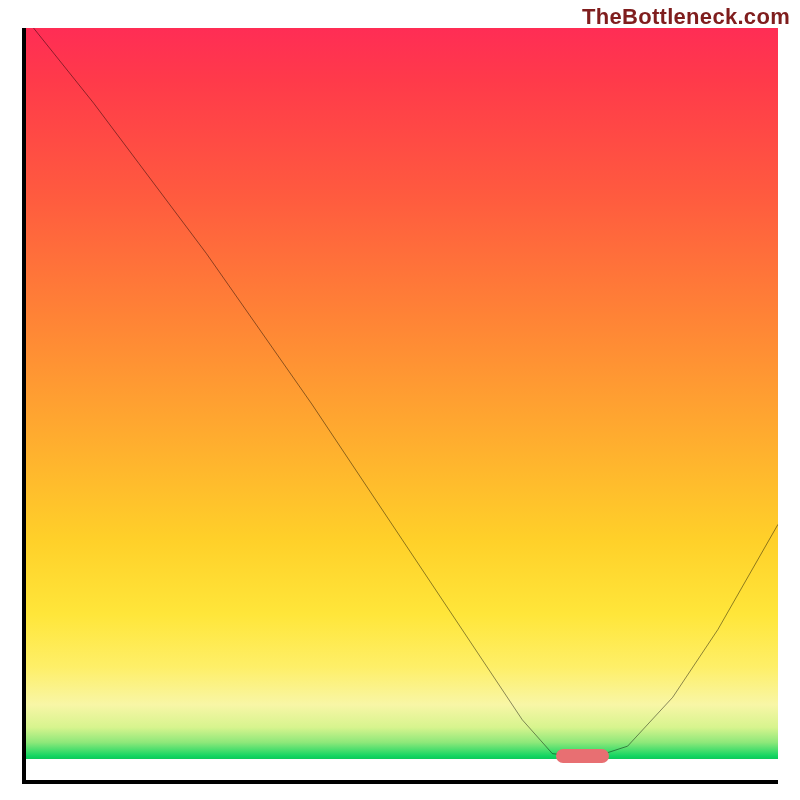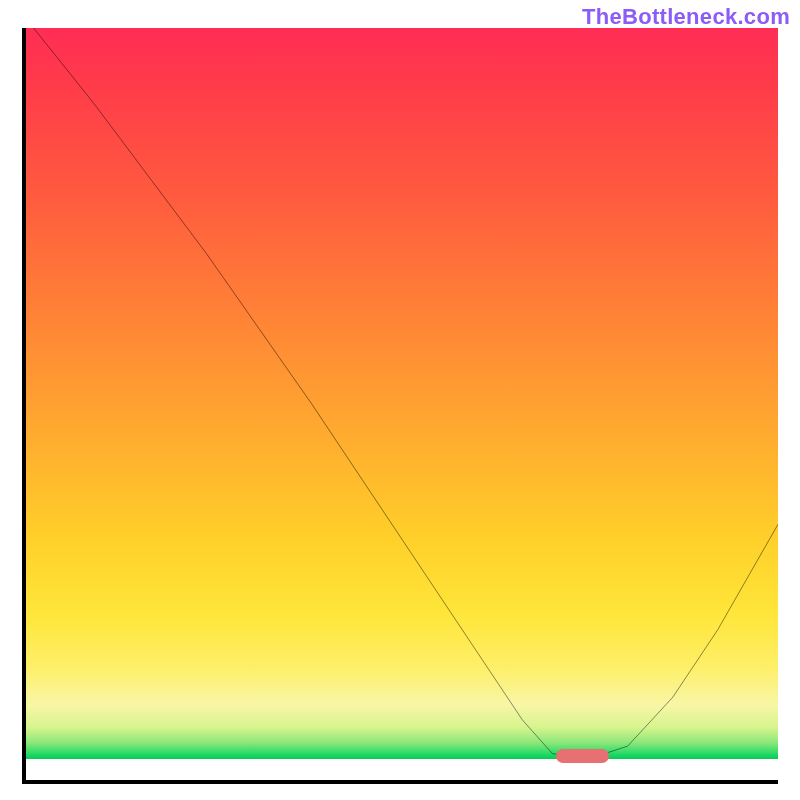--- a/index.html
+++ b/index.html
@@ -14,21 +14,21 @@
     position: relative;
     width: 800px;
     height: 800px;
   }
   .watermark {
     position: absolute;
     top: 4px;
     right: 10px;
     font-size: 22px;
     font-weight: 600;
-    color: #8b5cf6;
+    color: #7f1d1d;
     letter-spacing: 0.3px;
   }
   .plot {
     position: absolute;
     left: 22px;
     top: 28px;
     width: 756px;
     height: 756px;
     border-left: 4px solid #000;
     border-bottom: 4px solid #000;

